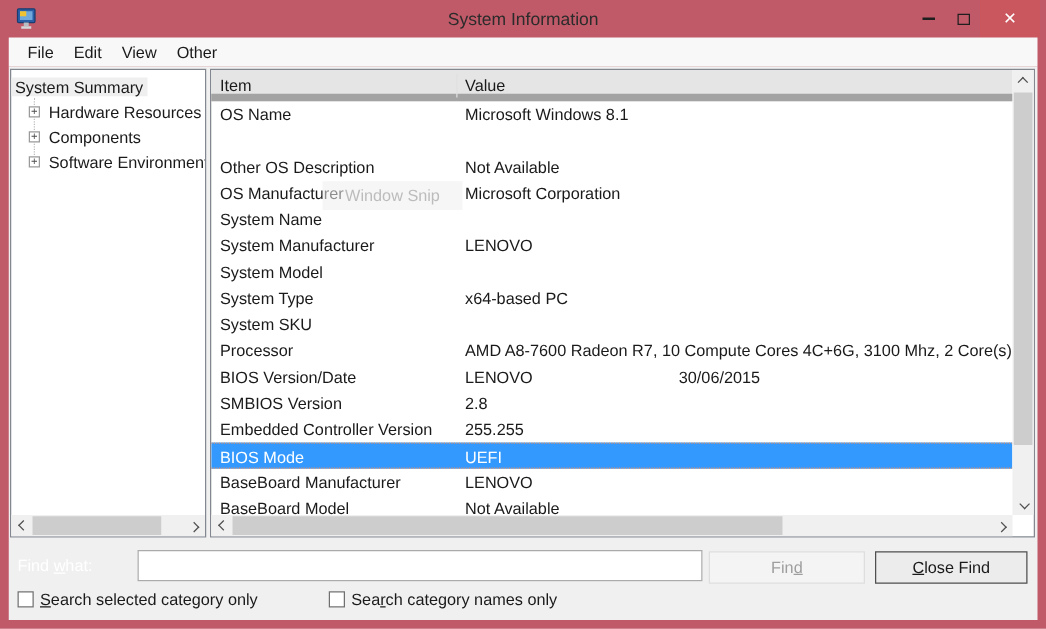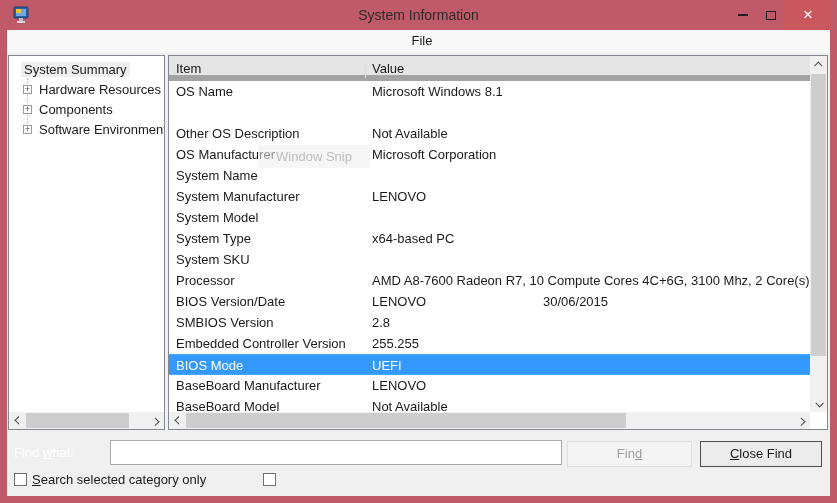--- a/index.html
+++ b/index.html
@@ -13,21 +13,21 @@
   .title-text { position: absolute; left: 0; top: 0; width: 837px; height: 30px; text-align: center; line-height: 30px; font-size: 14px; color: #2B2B2B; }
   .app-icon { position: absolute; left: 12px; top: 5px; width: 20px; height: 20px; }
   .btn-min, .btn-max { position: absolute; top: 0; width: 28px; height: 30px; display: flex; align-items: center; justify-content: center; }
   .btn-min { left: 729px; }
   .btn-max { left: 757px; }
   .min-glyph { width: 10px; height: 2px; background: #1F1F1F; }
   .max-glyph { width: 10px; height: 9px; border: 1.5px solid #1F1F1F; background: transparent; }
   .btn-close { position: absolute; left: 784px; top: 0px; width: 48px; height: 30px; background: #CB575E; display: flex; align-items: center; justify-content: center; color: #FFFFFF; font-size: 17px; line-height: 28px; }
 
   
-  .menubar { position: absolute; left: 7px; top: 30px; width: 823px; height: 23px; background: #F8F8F8; padding-left: 7px; display: flex; align-items: center; flex-direction: column; }
+  .menubar { position: absolute; left: 7px; top: 30px; width: 823px; height: 23px; background: #F8F8F8; padding-left: 7px; display: flex; align-items: center; }
   .menu-item { display: inline-block; padding: 0 8px; font-size: 13px; color: #1A1A1A; line-height: 22px; }
 
   
   .content-bg { position: absolute; left: 7px; top: 53px; width: 823px; height: 443px; background: #F0F0F0; }
 
   
   .tree-panel { position: absolute; left: 8px; top: 55px; width: 157px; height: 375px; background: #FFFFFF; border: 1px solid #828790; }
   .table-panel { position: absolute; left: 168px; top: 55px; width: 660px; height: 375px; background: #FFFFFF; border: 1px solid #828790; }
 
   
@@ -111,29 +111,29 @@
       </div>
     <div class="btn-close">
         <span>×</span>
       </div>
   </div>
 
   <div class="menubar" id="menu-items">
       <span class="menu-item">File</span>
       <span class="menu-item">Edit</span>
       <span class="menu-item">View</span>
-      <span class="menu-item">Date</span>
+      <span class="menu-item">Other</span>
     </div>
 
   <div class="content-bg"></div>
 
   <div class="tree-panel">
     <div class="tree-items" id="tree-items">
       <div class="tree-dots"></div>
-    <div class="tree-item selected" style="top: 5px; left: 12px;"><span class="lbl" style="margin-left: 0px;">System Summary</span></div>
+    <div class="tree-item selected" style="top: 5px; left: 0;"><span class="lbl" style="margin-left: 0px;">System Summary</span></div>
         <div class="tree-item" style="top: 25px; left: 14px;"><div class="expander">+</div><span class="lbl" style="margin-left: 13px;">Hardware Resources</span></div>
         <div class="tree-item" style="top: 45px; left: 14px;"><div class="expander">+</div><span class="lbl" style="margin-left: 13px;">Components</span></div>
         <div class="tree-item" style="top: 65px; left: 14px;"><div class="expander">+</div><span class="lbl" style="margin-left: 13px;">Software Environment</span></div>
       </div>
     <div class="hscroll tree-h">
       <div class="sbtn" style="left:0;top:0;">
           <div class="chev left"></div>
         </div>
       <div class="thumb"></div>
       <div class="sbtn" style="right:0;top:0;">
@@ -235,15 +235,16 @@
 
   <div class="find-label">Find <u>w</u>hat:</div>
   <input class="find-input" type="text" value="" style="">
   <div class="btn btn-find">Fin<u>d</u></div>
   <div class="btn btn-closefind"><u>C</u>lose Find</div>
 
   <div class="cb-row">
     <div class="checkbox cb1"></div>
     <div class="cb-label cb1-label"><u>S</u>earch selected category only</div>
     <div class="checkbox cb2"></div>
+    <div class="cb-label cb2-label">Sea<u>r</u>ch category names only</div>
   </div>
 
 </div>
 
 </body></html>

